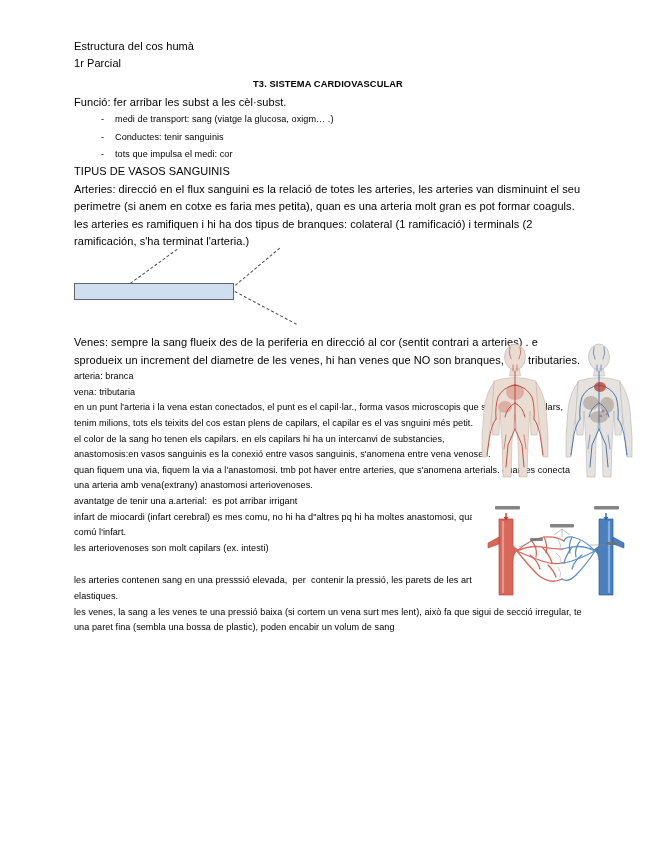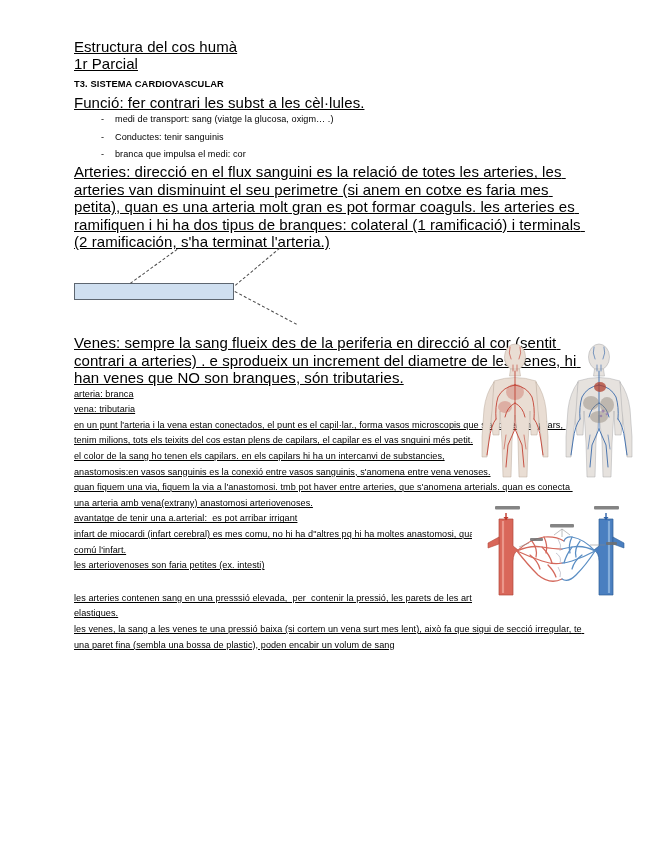--- a/index.html
+++ b/index.html
@@ -20,38 +20,36 @@
     overflow: hidden;
     box-sizing: border-box;
   }
   .doc-body {
     position: absolute;
     left: 74px;
     top: 38px;
     width: 508px;
   }
   .line {
-    font-size: 15px;
+    font-size: 11px;
     line-height: 17.4px;
     letter-spacing: 0.06px;
     white-space: pre-wrap;
-    text-decoration: underline;
   }
   .line-tight {
     font-size: 9.1px;
     line-height: 15.6px;
     letter-spacing: 0.06px;
     white-space: pre-wrap;
-    text-decoration: underline;
   }
   .doc-title {
     font-size: 9.3px;
     font-weight: bold;
     line-height: 19px;
-    text-align: left;
+    text-align: center;
     letter-spacing: 0.1px;
     margin-top: 2px;
   }
   .bullet-row {
     display: flex;
     font-size: 9.1px;
     line-height: 17.4px;
     letter-spacing: 0.06px;
   }
   .bullet-dash {
@@ -125,49 +123,50 @@
 
 <div class="page">
 
   <div class="doc-body">
 
     <div class="line">Estructura del cos humà</div>
     <div class="line">1r Parcial</div>
 
     <div class="doc-title">T3. SISTEMA CARDIOVASCULAR</div>
 
-    <div class="line">Funció: fer contrari les subst a les cèl·lules.</div>
+    <div class="line">Funció: fer arribar les subst a les cèl·subst.</div>
 
     <div class="bullet-row">
       <span class="bullet-dash">-</span>
       <span>medi de transport: sang (viatge la glucosa, oxigm… .)</span>
     </div>
     <div class="bullet-row">
       <span class="bullet-dash">-</span>
       <span>Conductes: tenir sanguinis</span>
     </div>
     <div class="bullet-row">
       <span class="bullet-dash">-</span>
-      <span>branca que impulsa el medi: cor</span>
+      <span>tots que impulsa el medi: cor</span>
     </div>
 
+    <div class="line">TIPUS DE VASOS SANGUINIS</div>
     <div class="line">Arteries: direcció en el flux sanguini es la relació de totes les arteries, les arteries van disminuint el seu perimetre (si anem en cotxe es faria mes petita), quan es una arteria molt gran es pot formar coaguls. les arteries es ramifiquen i hi ha dos tipus de branques: colateral (1 ramificació) i terminals (2 ramificación, s'ha terminat l'arteria.)</div>
 
     <div style="height:84px"></div>
 
     <div class="line">Venes: sempre la sang flueix des de la periferia en direcció al cor (sentit contrari a arteries) . e sprodueix un increment del diametre de les venes, hi han venes que NO son branques, són tributaries.</div>
     <div class="line-tight">arteria: branca</div>
     <div class="line-tight">vena: tributaria</div>
     <div class="line-tight">en un punt l'arteria i la vena estan conectados, el punt es el capil·lar., forma vasos microscopis que s'anomenen cpilars, tenim milions, tots els teixits del cos estan plens de capilars, el capilar es el vas snguini més petit.</div>
     <div class="line-tight">el color de la sang ho tenen els capilars. en els capilars hi ha un intercanvi de substancies,</div>
     <div class="line-tight">anastomosis:en vasos sanguinis es la conexió entre vasos sanguinis, s'anomena entre vena venoses.</div>
     <div class="line-tight">quan fiquem una via, fiquem la via a l'anastomosi. tmb pot haver entre arteries, que s'anomena arterials. quan es conecta una arteria amb vena(extrany) anastomosi arteriovenoses.</div>
     <div class="line-tight">avantatge de tenir una a.arterial:  es pot arribar irrigant</div>
     <div class="line-tight">infart de miocardi (infart cerebral) es mes comu, no hi ha d"altres pq hi ha moltes anastomosi, quan hi ha poques es més comú l'infart.</div>
-    <div class="line-tight">les arteriovenoses son faria petites (ex. intesti)</div>
+    <div class="line-tight">les arteriovenoses son molt capilars (ex. intesti)</div>
 
     <div class="spacer-lg"></div>
 
     <div class="line-tight">les arteries contenen sang en una presssió elevada,  per  contenir la pressió, les parets de les arteries son gruixudes i elastiques.</div>
     <div class="line-tight">les venes, la sang a les venes te una pressió baixa (si cortem un vena surt mes lent), això fa que sigui de secció irregular, te una paret fina (sembla una bossa de plastic), poden encabir un volum de sang</div>
 
   </div>
 
   <div class="artery-diagram">
     <div class="artery-bar"></div>

